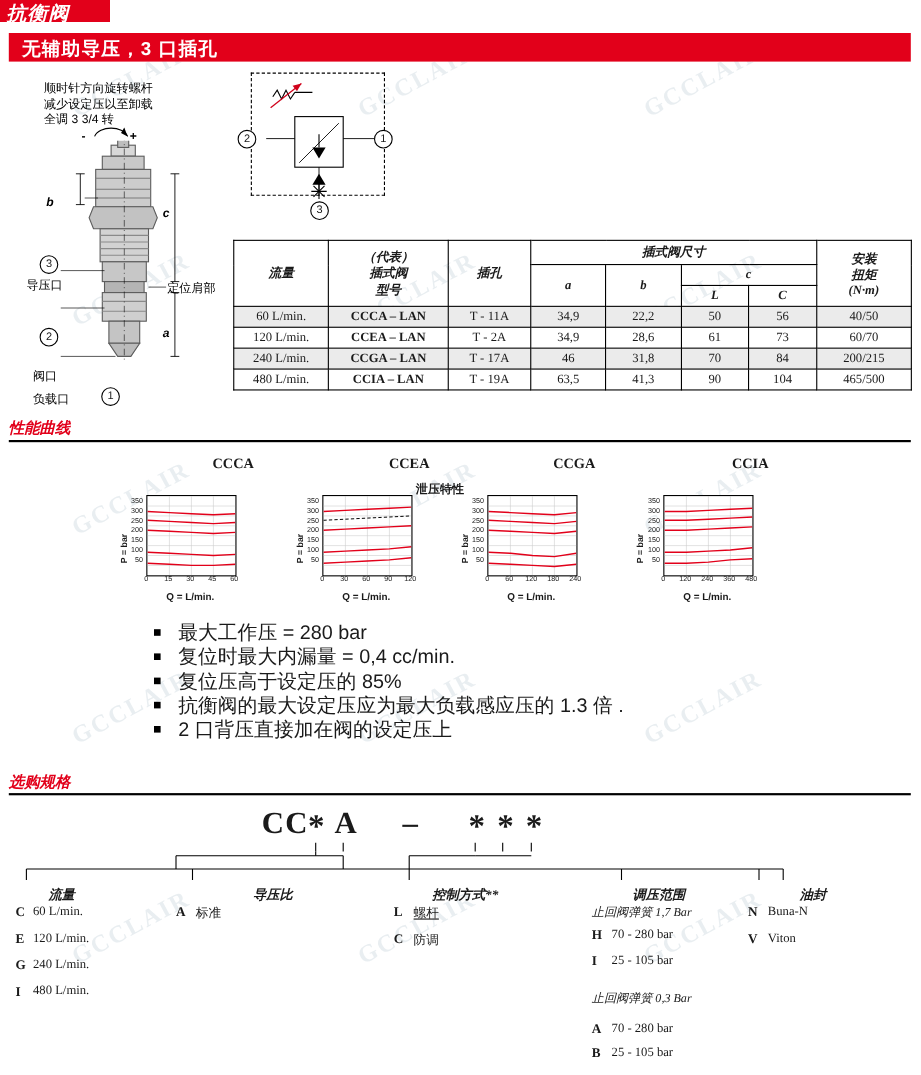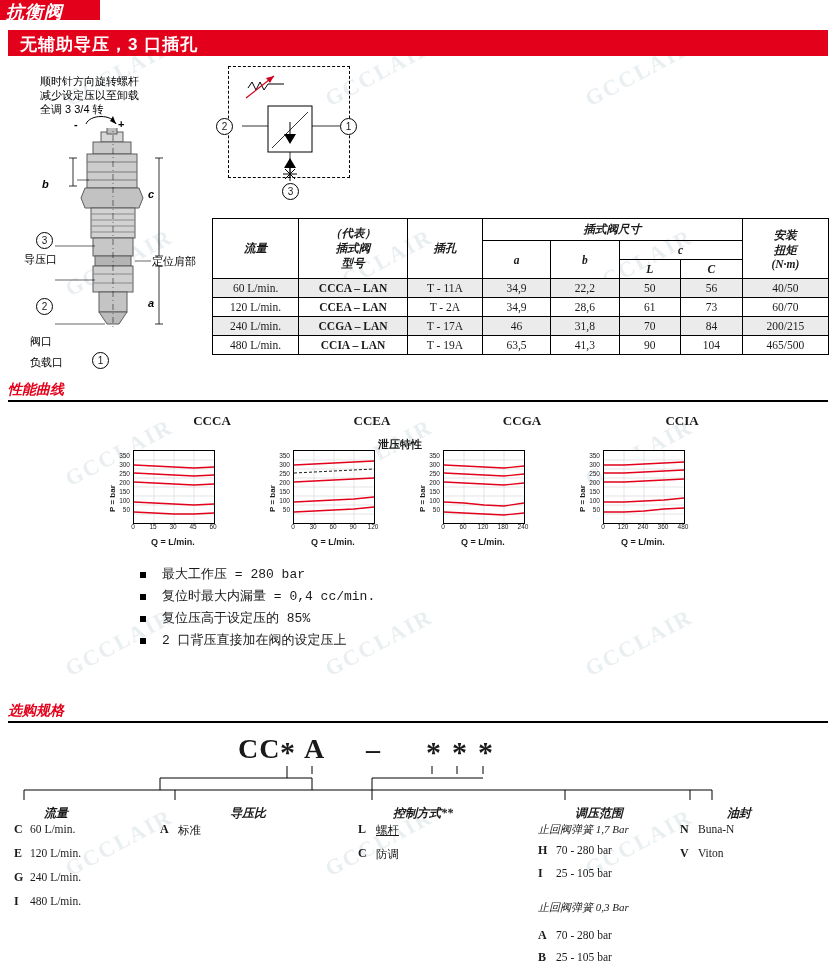--- a/index.html
+++ b/index.html
@@ -106,22 +106,22 @@
   }
   .xlab{
     position:absolute;font-size:9px;font-weight:bold;text-align:center;
     font-family:"Liberation Sans", sans-serif;
   }
   .ytick{position:absolute;font-size:6.5px;text-align:right;width:20px;font-family:"Liberation Sans", sans-serif;}
   .xtick{position:absolute;font-size:6.5px;text-align:center;width:18px;font-family:"Liberation Sans", sans-serif;}
   
   .notes{position:absolute;left:140px;top:565px;width:600px;}
   .note{
-    position:relative;font-size:13px;line-height:20px;padding-left:22px;margin-bottom:2px;
-    font-family:Liberation Mono, monospace;
+    position:relative;font-size:18px;line-height:20px;padding-left:22px;margin-bottom:2px;
+    font-family:Liberation Sans, sans-serif;
   }
   .note:before{
     content:"";position:absolute;left:0;top:7px;width:6px;height:6px;background:#000;
   }
   
   .ord-code{
     position:absolute;top:733px;font-size:28px;font-weight:bold;
     font-family:"Liberation Serif", serif;letter-spacing:1px;
   }
   .star{font-size:30px;}
@@ -489,20 +489,21 @@
 <div class="xtick" style="left:614px;top:523px;">120</div>
 <div class="xtick" style="left:634px;top:523px;">240</div>
 <div class="xtick" style="left:654px;top:523px;">360</div>
 <div class="xtick" style="left:674px;top:523px;">480</div>
 <div class="xlab" style="left:603px;top:537px;width:80px;">Q = L/min.</div>
 
 <div class="notes">
   <div class="note">最大工作压 = 280 bar</div>
   <div class="note">复位时最大内漏量 = 0,4 cc/min.</div>
   <div class="note">复位压高于设定压的 85%</div>
+  <div class="note">抗衡阀的最大设定压应为最大负载感应压的 1.3 倍 .</div>
   <div class="note">2 口背压直接加在阀的设定压上</div>
 </div>
 
 <div class="sec-title" style="left:8px;top:702px;">选购规格</div>
 <div class="sec-rule" style="left:8px;top:721px;width:820px;"></div>
 
 <div class="ord-code" style="left:238px;">CC</div>
 <div class="ord-code star" style="left:280px;top:735px;">*</div>
 <div class="ord-code" style="left:304px;">A</div>
 <div class="ord-code" style="left:366px;">–</div>

